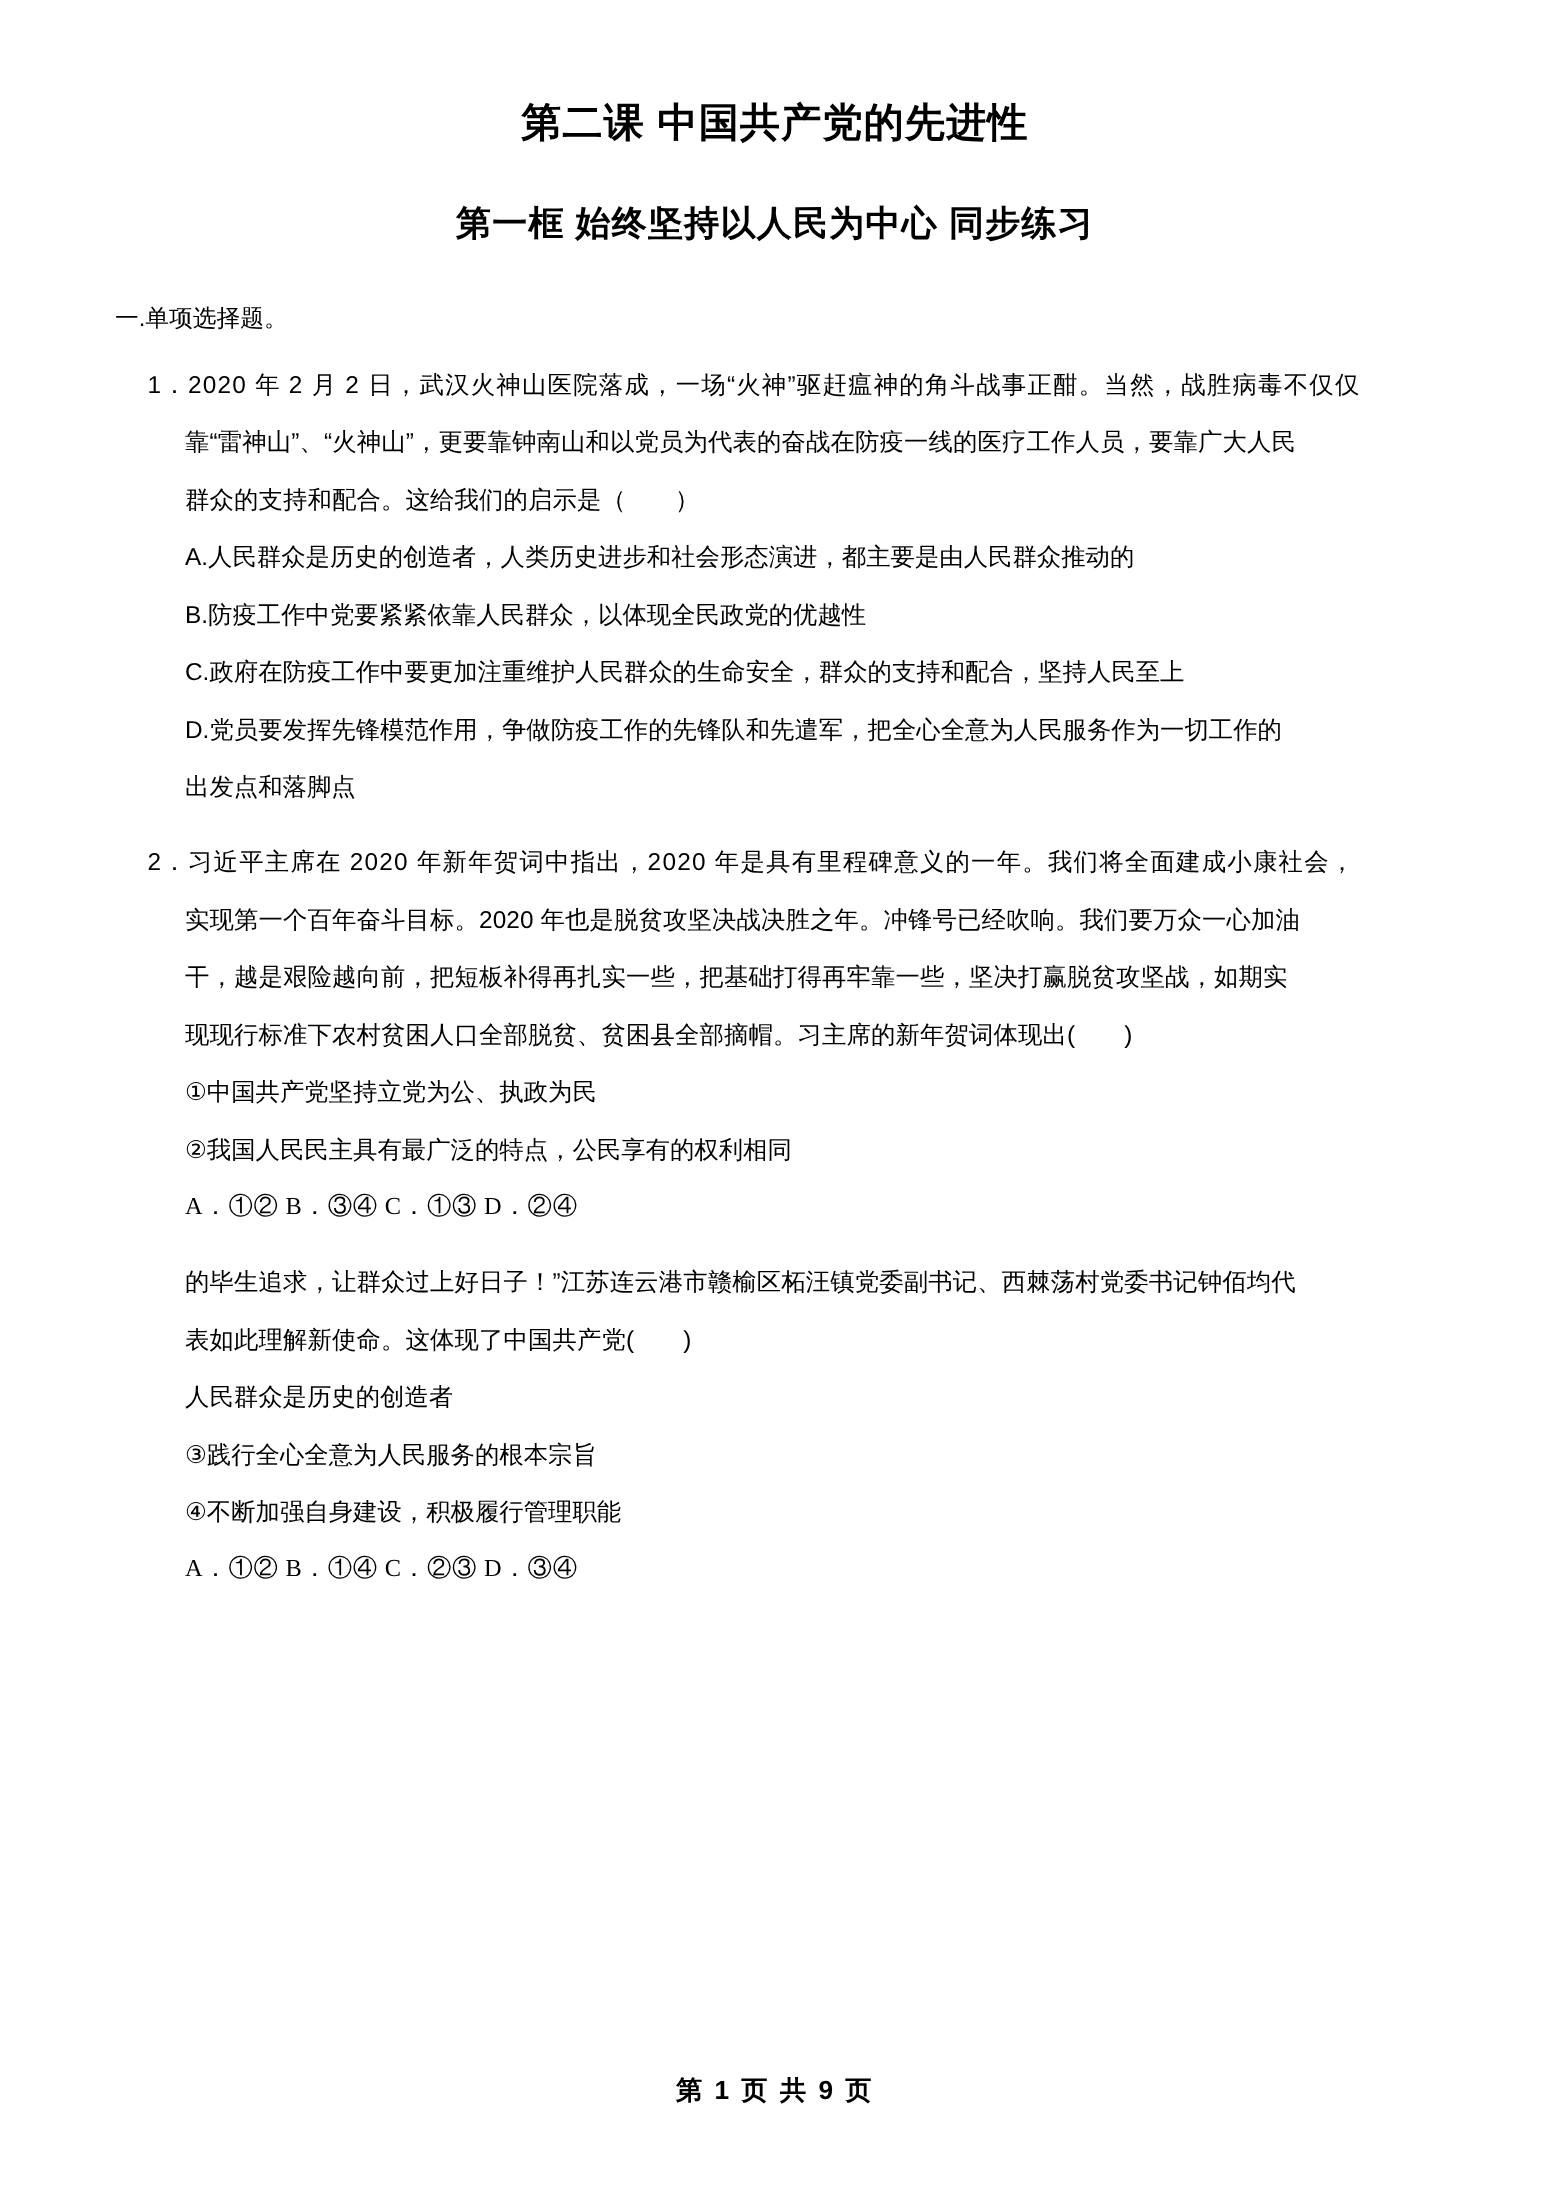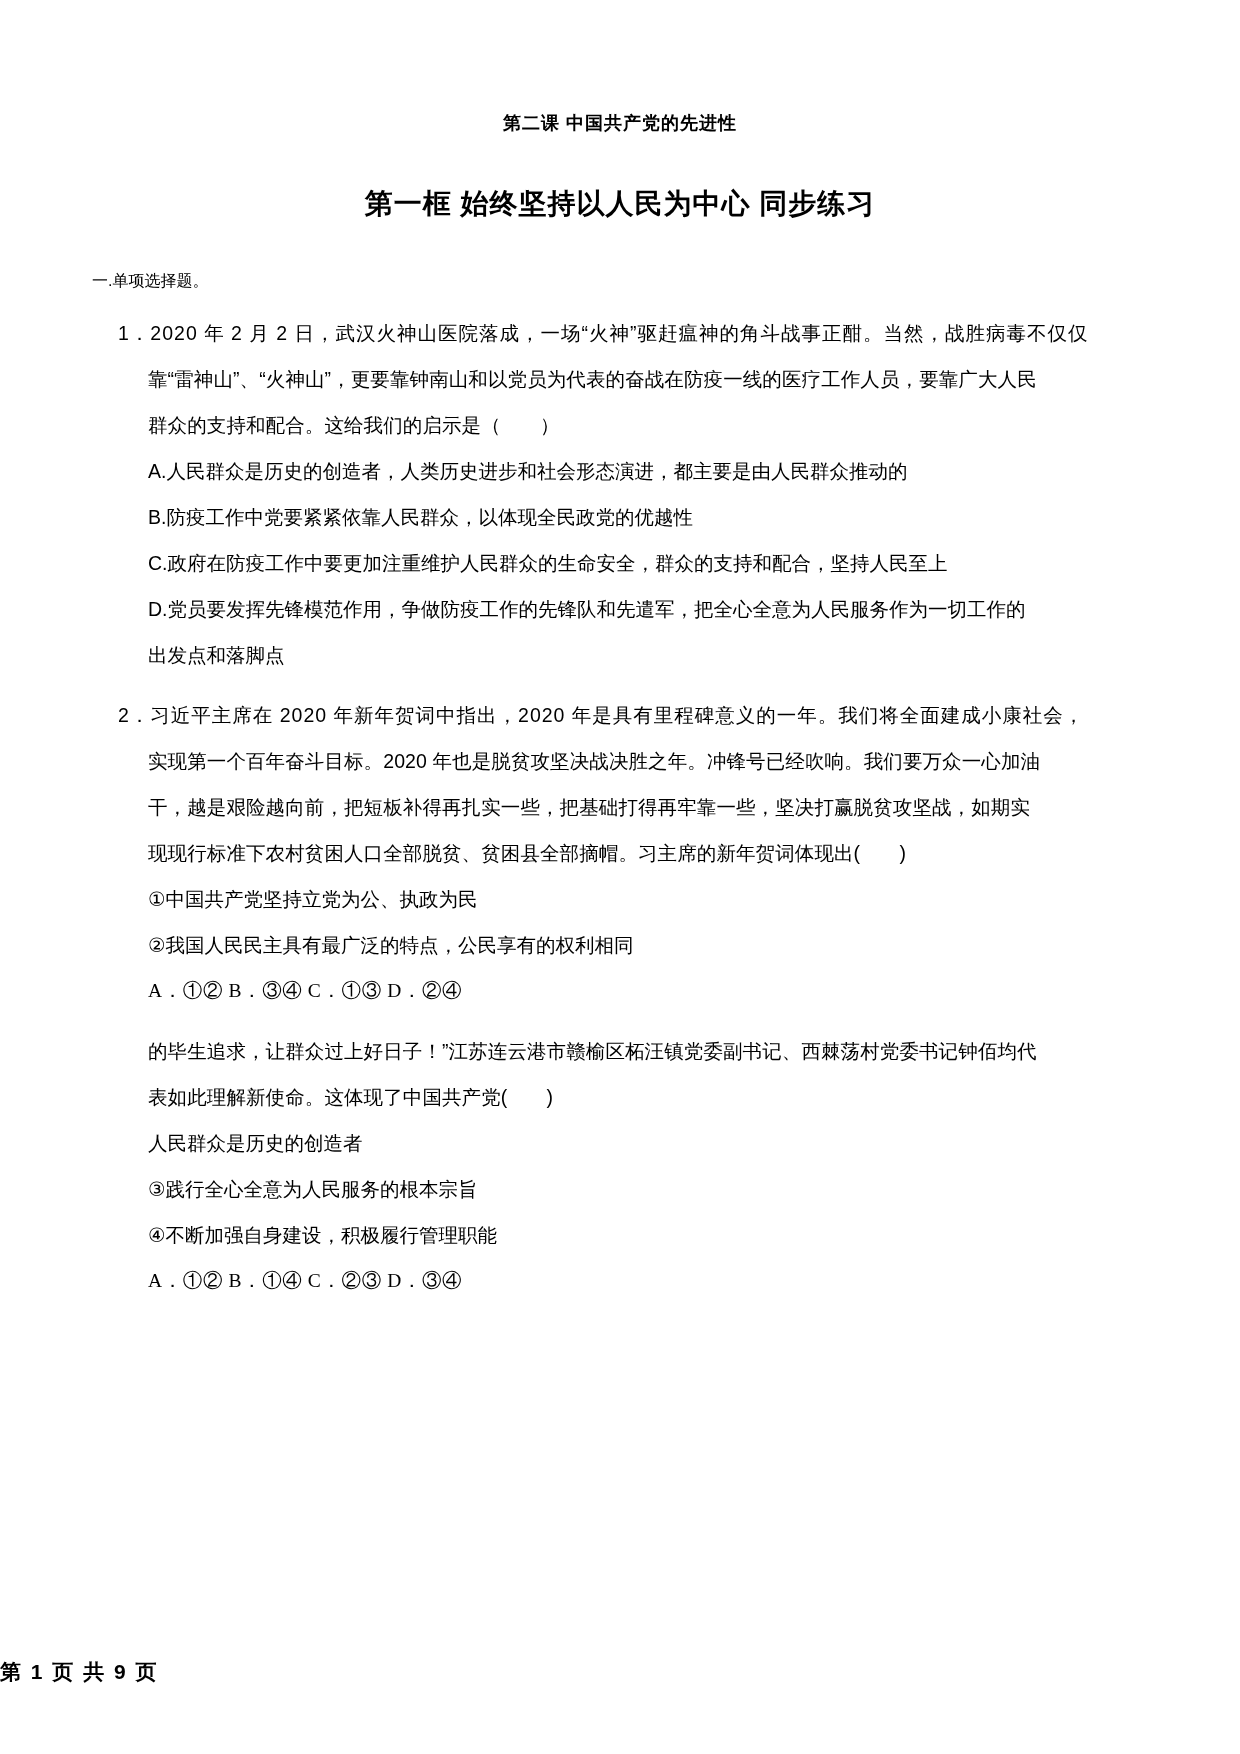--- a/index.html
+++ b/index.html
@@ -17,38 +17,38 @@
   }
   .page {
     position: relative;
     width: 1240px;
     height: 1754px;
     box-sizing: border-box;
     padding: 0;
   }
   .title-main {
     text-align: center;
-    font-size: 18px;
+    font-size: 32px;
     font-weight: bold;
     letter-spacing: 1px;
     margin: 0;
-    padding-top: 104px;
+    padding-top: 79px;
     line-height: 38px;
   }
   .title-sub {
     text-align: center;
     font-size: 28px;
     font-weight: bold;
     letter-spacing: 1px;
     margin: 0;
     padding-top: 42px;
     line-height: 40px;
   }
   .section-heading {
-    font-size: 16px;
+    font-size: 19px;
     margin: 0;
     padding-top: 42px;
     padding-left: 92px;
     line-height: 30px;
   }
   .q-block {
     padding-left: 92px;
     padding-right: 88px;
     margin-top: 14px;
     margin-left: 26px;
@@ -77,21 +77,21 @@
     padding-left: 30px;
     letter-spacing: 0.6px;
     white-space: nowrap;
     font-family: Liberation Serif, serif;
   }
   .footer {
     position: absolute;
     left: 0;
     right: 0;
     bottom: 68px;
-    text-align: left;
+    text-align: center;
     font-size: 21px;
     font-weight: bold;
     letter-spacing: 2px;
   }
 </style>
 </head>
 <body>
 
 <div class="page">
 

